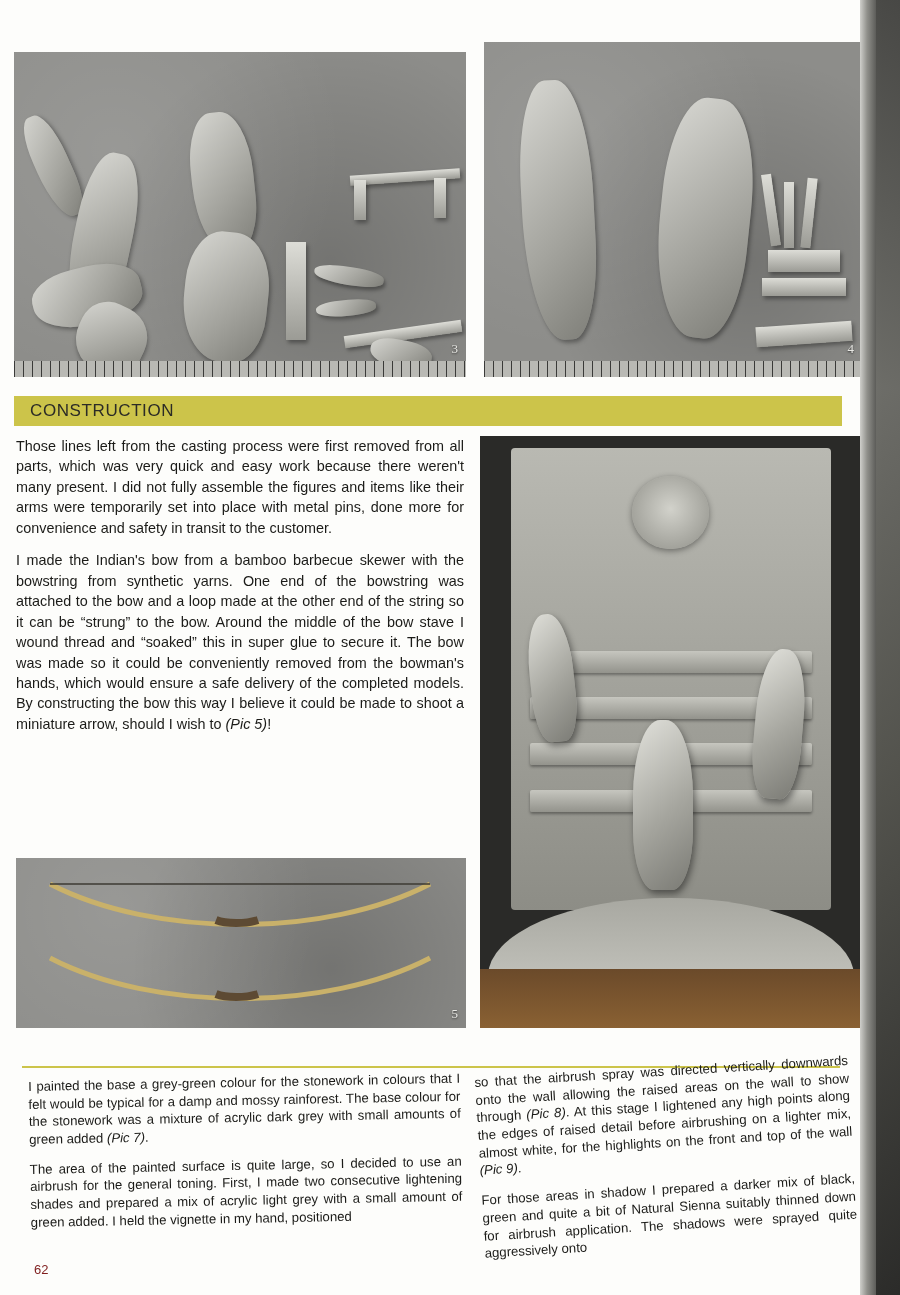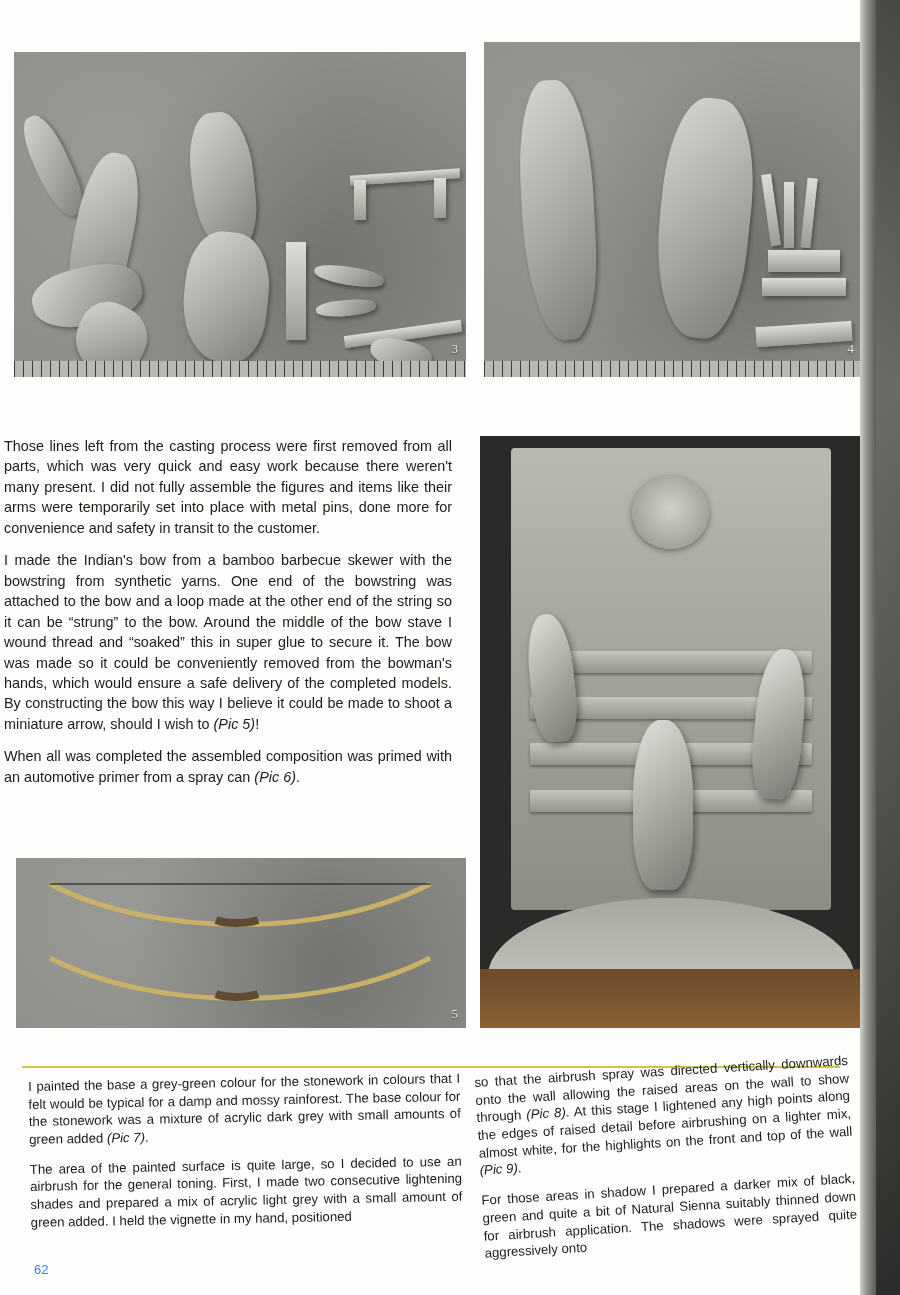--- a/index.html
+++ b/index.html
@@ -188,21 +188,21 @@
   }
   .skewB {
     transform: rotate(-3.4deg);
     transform-origin: left top;
   }
   .folio {
     position: absolute;
     left: 34px;
     bottom: 18px;
     font-size: 13px;
-    color: #3b82f6;
+    color: #7f1d1d;
     font-family: "Liberation Sans", sans-serif;
   }
 </style>
 </head>
 <body>
 
 <div class="page">
   <div class="page-inner">
 
     <div class="photo" style="left:14px; top:52px; width:452px; height:325px;">
@@ -232,25 +232,27 @@
       <div class="bar" style="left:282px; top:132px; width:10px; height:72px; transform:rotate(-8deg);"></div>
       <div class="bar" style="left:300px; top:140px; width:10px; height:66px;"></div>
       <div class="bar" style="left:320px; top:136px; width:10px; height:70px; transform:rotate(6deg);"></div>
       <div class="bar" style="left:284px; top:208px; width:72px; height:22px;"></div>
       <div class="bar" style="left:278px; top:236px; width:84px; height:18px;"></div>
       <div class="bar" style="left:272px; top:282px; width:96px; height:20px; transform:rotate(-4deg);"></div>
       <div class="pic-num">4</div>
       <div class="ruler"></div>
     </div>
 
-
-    <div class="col body-main" style="left:4px; top:436px; width:448px;">
+    <div class="band" style="top:396px;">
+      <span class="band-title">CONSTRUCTION</span>
+    </div>
+
+    <div class="col body-main" style="left:16px; top:436px; width:448px;">
       <p>Those lines left from the casting process were first removed from all parts, which was very quick and easy work because there weren't many present. I did not fully assemble the figures and items like their arms were temporarily set into place with metal pins, done more for convenience and safety in transit to the customer.</p>
       <p><span>I made the Indian's bow from a bamboo barbecue skewer with the bowstring from synthetic yarns. One end of the bowstring was attached to the bow and a loop made at the other end of the string so it can be “strung” to the bow. Around the middle of the bow stave I wound thread and “soaked” this in super glue to secure it. The bow was made so it could be conveniently removed from the bowman's hands, which would ensure a safe delivery of the completed models. By constructing the bow this way I believe it could be made to shoot a miniature arrow, should I wish to </span><span class="ital">(Pic 5)</span><span>!</span></p>
-      <p><span>When all was completed the assembled composition was primed with an automotive primer from a spray can </span><span class="ital">(Pic 6)</span><span>.</span></p>
     </div>
 
     <div class="diorama" style="left:480px; top:436px; width:382px; height:592px;">
       <div class="wall">
         <div class="mask-face"></div>
         <div class="step" style="top:44%; width:88%; height:22px;"></div>
         <div class="step" style="top:54%; width:88%; height:22px;"></div>
         <div class="step" style="top:64%; width:88%; height:22px;"></div>
         <div class="step" style="top:74%; width:88%; height:22px;"></div>
       </div>

